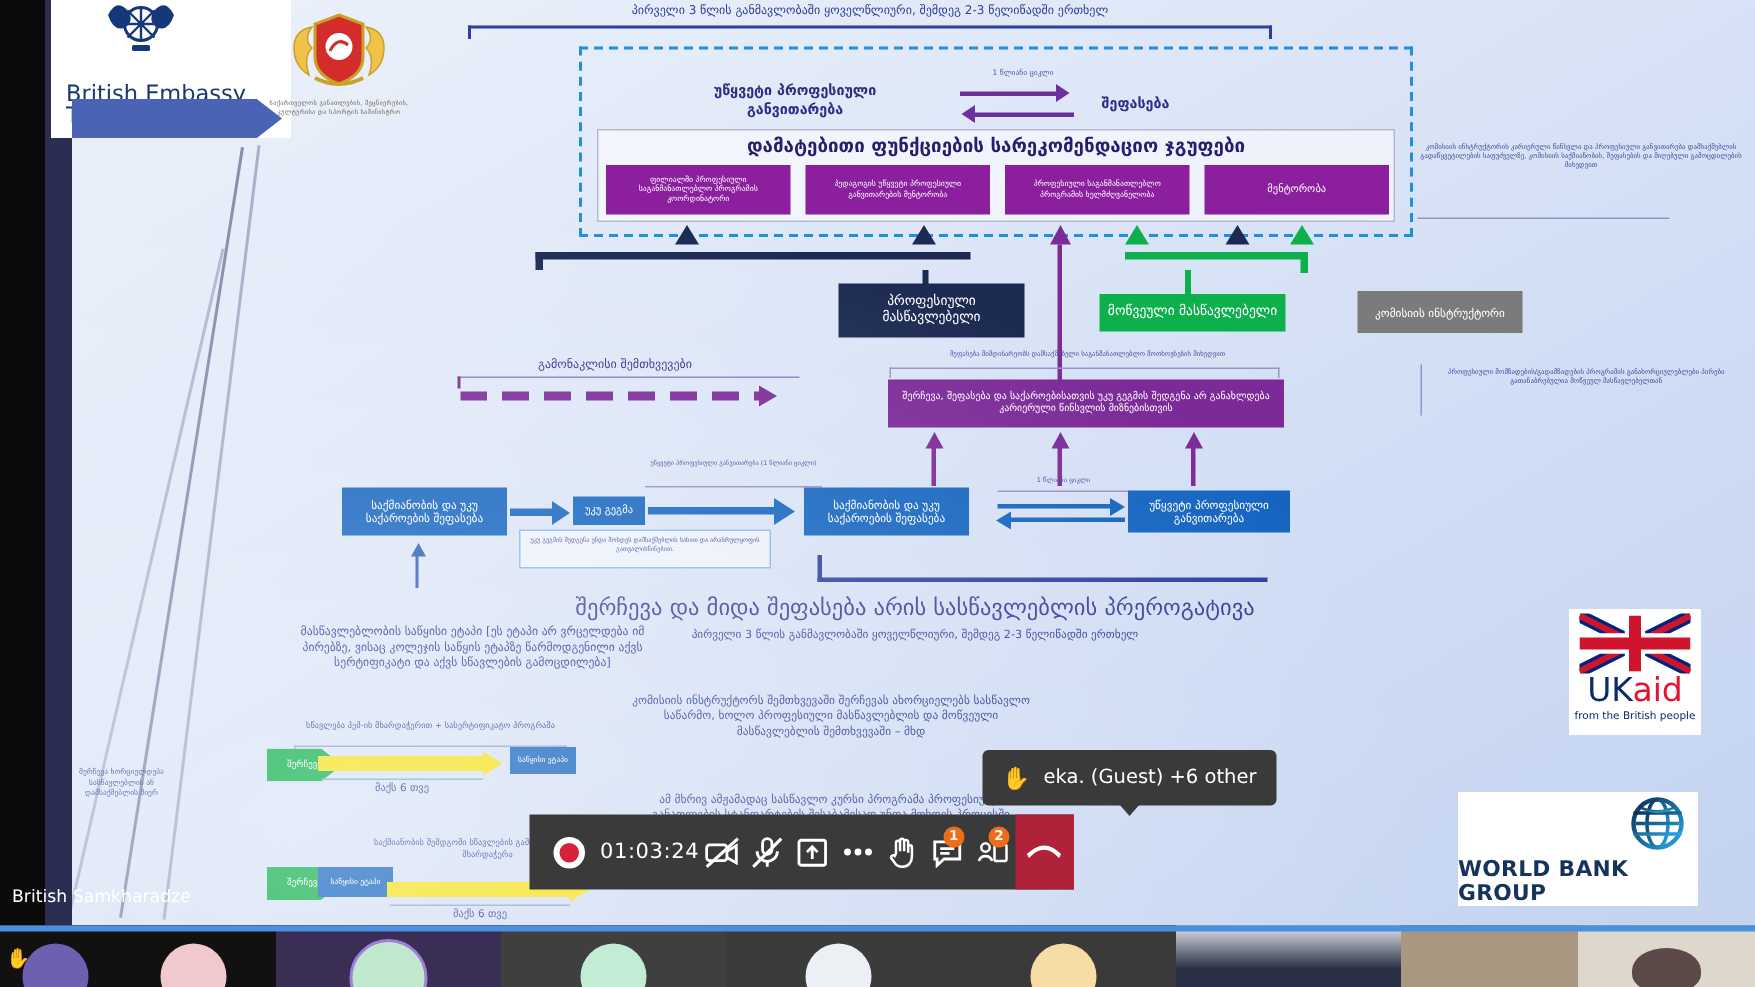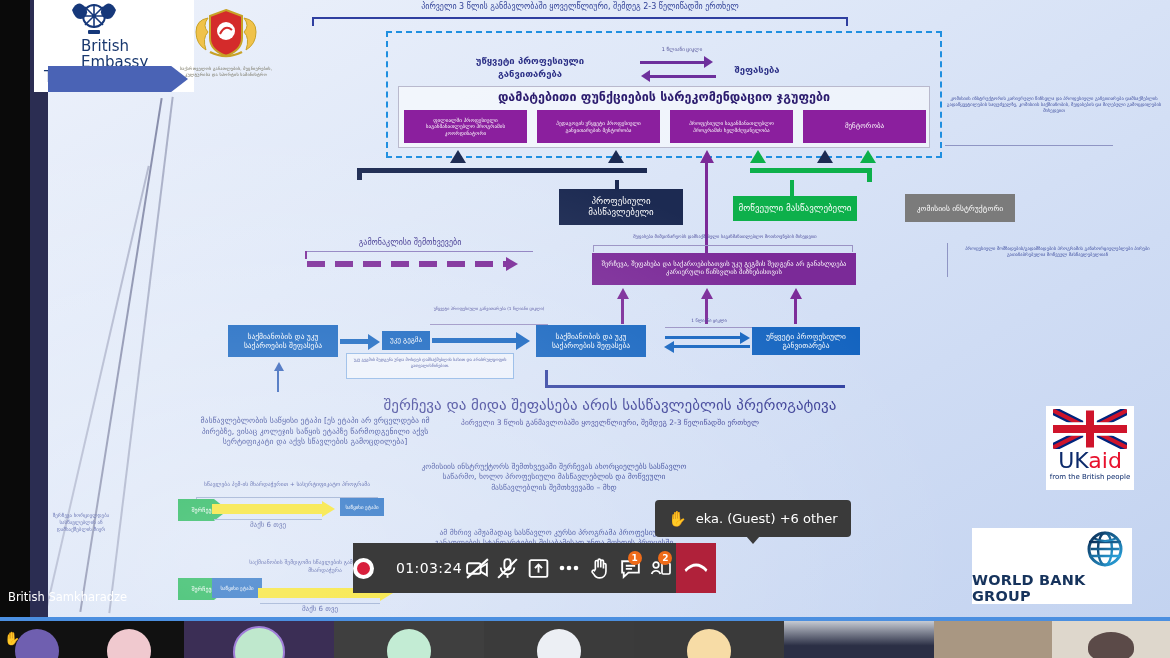--- a/index.html
+++ b/index.html
@@ -23,21 +23,21 @@
   .sidebar-dark{position:absolute;left:0;top:0;width:30px;height:617px;background:#0a0a0a;z-index:40;}
   .sidebar-navy{position:absolute;left:30px;top:0;width:18px;height:617px;background:#2b2d52;z-index:40;}
 
   
   .swoosh{position:absolute;border-left:2px solid #3a3f6b;opacity:.55;}
 
   
   .logo-be{position:absolute;left:34px;top:0;width:160px;height:92px;background:#fff;z-index:41;
            display:flex;flex-direction:column;justify-content:flex-end;padding:4px 8px 6px 10px;}
   .logo-be .crest{position:absolute;left:30px;top:-4px;width:60px;height:44px;color:#16387a;}
-  .logo-be .t1{font-size:15px;color:#19386f;line-height:1.05;font-weight:400;margin-left:37px;}
+  .logo-be .t1{font-size:15px;color:#19386f;line-height:1.05;font-weight:400;}
   .logo-be .t2{font-size:15px;color:#19386f;line-height:1.05;}
   .be-arrow{position:absolute;left:48px;top:66px;width:140px;height:26px;background:#4a63b5;z-index:42;
     clip-path:polygon(0 0,88% 0,100% 50%,88% 100%,0 100%);}
 
   .logo-ge{position:absolute;left:178px;top:6px;width:96px;height:76px;z-index:41;text-align:center;}
   .ge-mini{font-size:4.2px;color:#6d6a55;letter-spacing:.2px;line-height:1.5;margin-top:2px;}
 
   .logo-ukaid{position:absolute;left:1046px;top:406px;width:88px;height:84px;background:#fff;z-index:41;
     display:flex;flex-direction:column;align-items:center;padding-top:3px;}
   .uk-word{font-weight:normal;font-size:22px;line-height:1;margin-top:1px;}
@@ -67,21 +67,21 @@
   .panel{position:absolute;background:rgba(255,255,255,.55);border:1px solid #b9b9cd;}
   .hdr{position:absolute;width:100%;text-align:center;color:#2b1b6e;}
 
   
   .arr{position:absolute;}
   .arr-h{height:3px;}
 
   
   #toolbar{position:absolute;left:353px;top:543px;width:363px;height:50px;background:#3a3a3a;
            display:flex;align-items:center;z-index:60;}
-  .tb-rec{display:flex;align-items:center;gap:22px;padding-left:0;width:120px;justify-content:center;}
+  .tb-rec{display:flex;align-items:center;gap:10px;padding-left:16px;width:120px;justify-content:center;}
   .rec-dot{width:21px;height:21px;border-radius:50%;background:#fff;display:flex;align-items:center;justify-content:center;}
   .rec-dot i{width:13px;height:13px;border-radius:50%;background:#d81f3c;display:block;}
   .tb-time{color:#fff;font-size:14px;letter-spacing:.4px;}
   .tb-btn{width:44px;height:50px;display:flex;align-items:center;justify-content:center;position:relative;cursor:pointer;}
   .tb-btn svg{display:block;}
   .badge{position:absolute;top:8px;right:4px;min-width:14px;height:14px;border-radius:7px;background:#ef6c1a;
          color:#fff;font-size:9px;display:flex;align-items:center;justify-content:center;padding:0 3px;font-weight:bold;}
   #hangup{width:57px;height:50px;background:#b0213a;display:flex;align-items:center;justify-content:center;cursor:pointer;}
 
   

